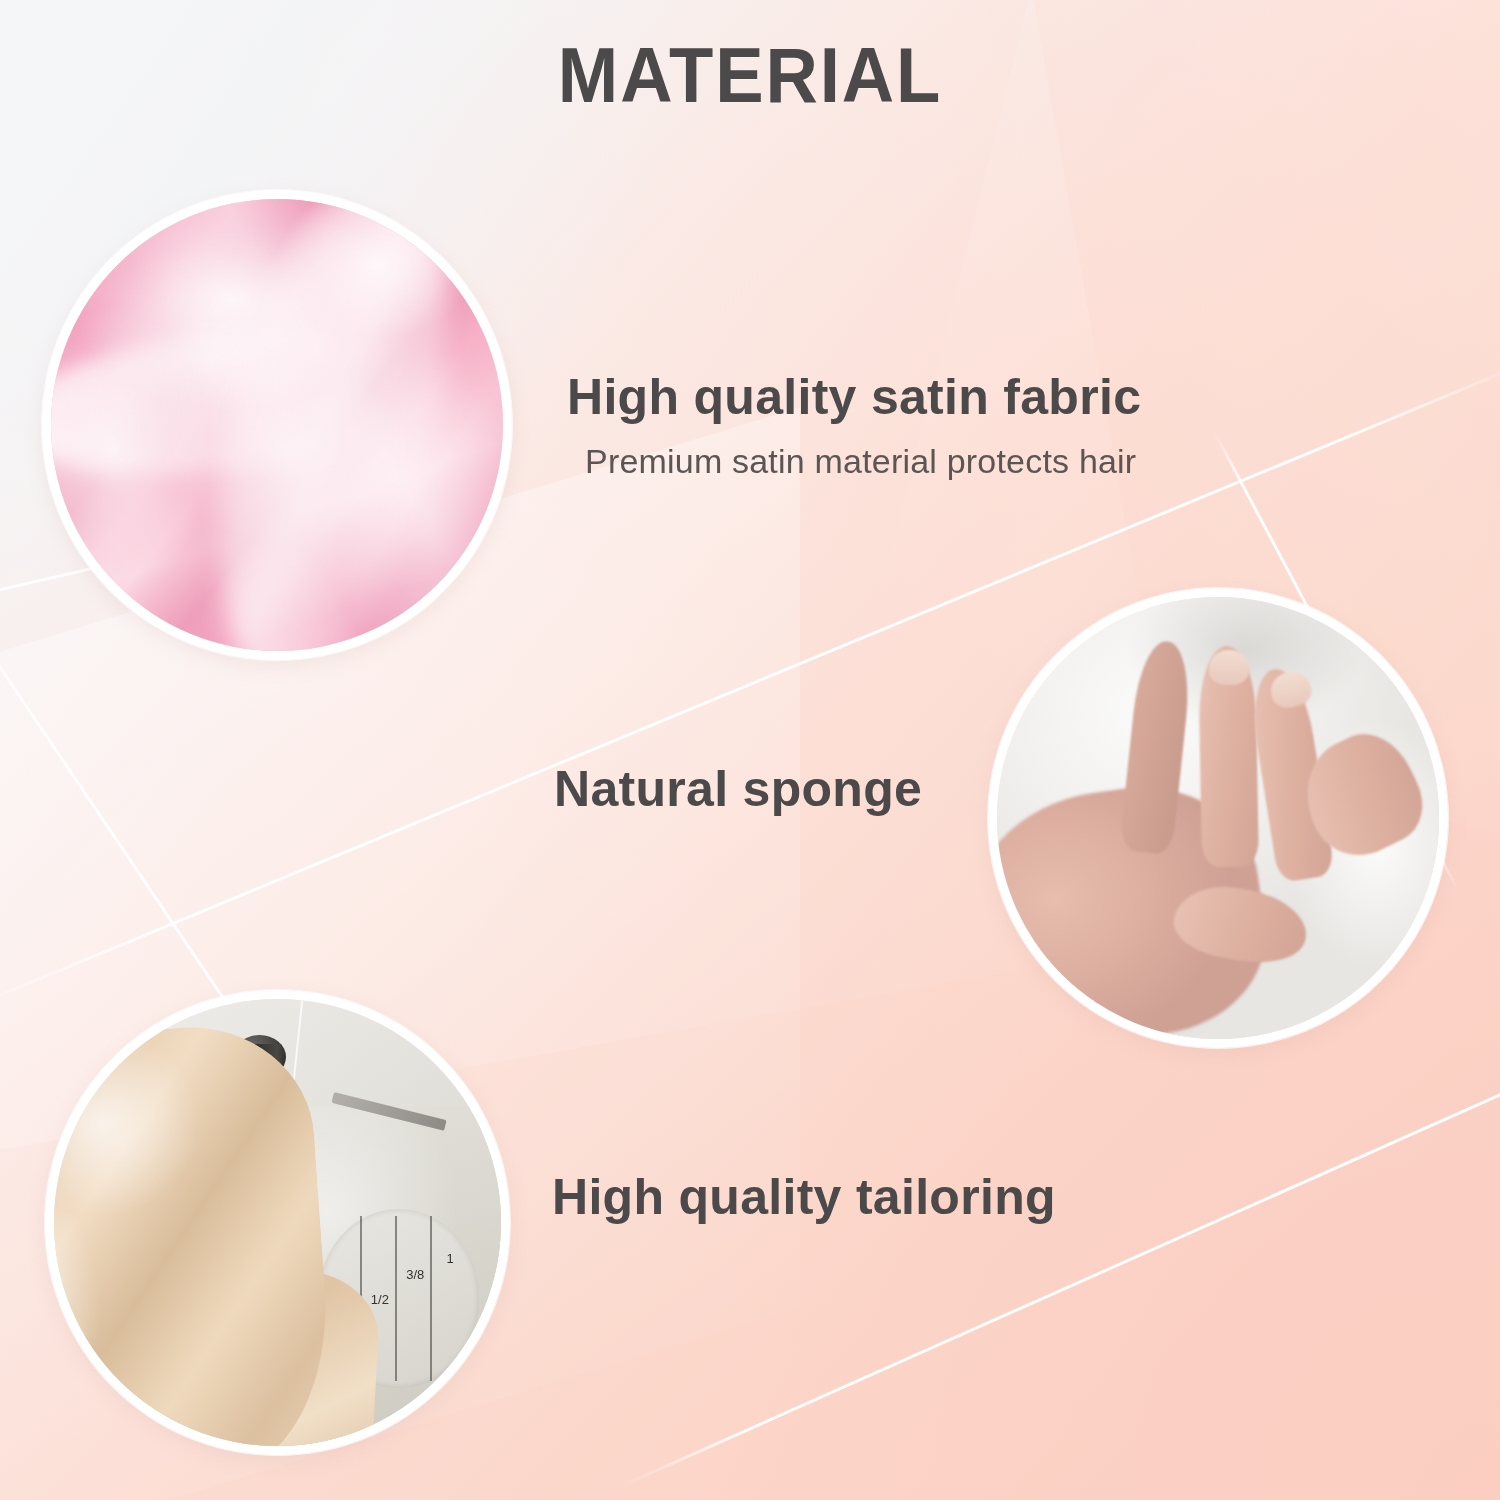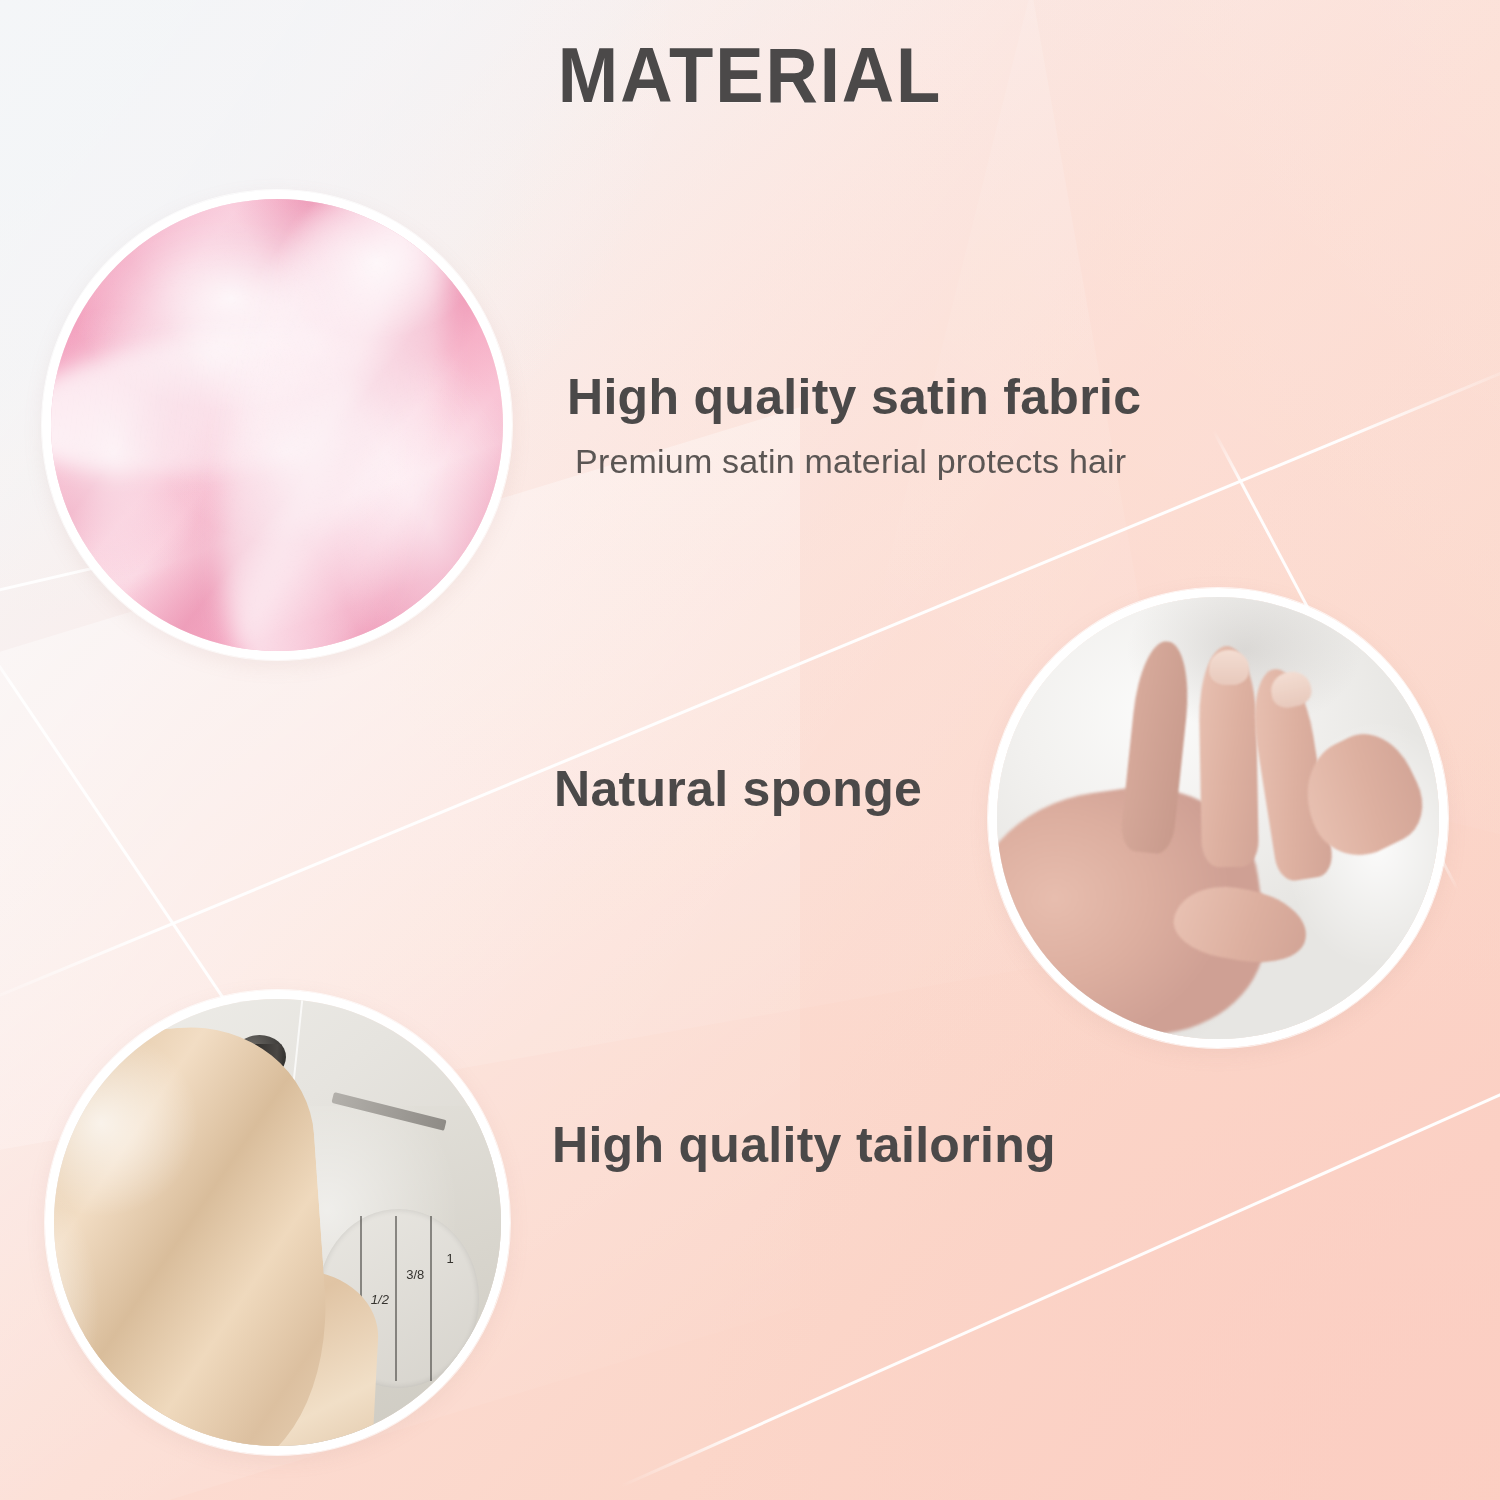--- a/index.html
+++ b/index.html
@@ -204,21 +204,21 @@
   }
   #photo-sewing .plate .gl:nth-child(1){ left:26%; }
   #photo-sewing .plate .gl:nth-child(2){ left:48%; }
   #photo-sewing .plate .gl:nth-child(3){ left:70%; }
   #photo-sewing .plate .mark{
     position:absolute;
     font-family:"Liberation Sans", sans-serif;
     font-size:13px; color:#35332f; line-height:1.05; text-align:center;
   }
   #photo-sewing .m-14{ left:10%; top:52%; }
-  #photo-sewing .m-12{ left:33%; top:47%;font-style:italic; }
+  #photo-sewing .m-12{ left:33%; top:47%; }
   #photo-sewing .m-34{ left:55%; top:33%; }
   #photo-sewing .m-1 { left:80%; top:24%; }
   #photo-sewing .needlebar{
     position:absolute; left:44%; top:10%; width:7%; height:34%;
     background:linear-gradient(95deg,#2c2a27,#4a4744 60%,#211f1d);
     border-radius:2px;
   }
   #photo-sewing .presser{
     position:absolute; left:45%; top:38%; width:8%; height:26%;
     background:linear-gradient(100deg,#cfcdc9,#9a9792 55%,#b9b6b1);
@@ -266,24 +266,24 @@
   .block{ position:absolute; }
   .head{
     font-size:50px; font-weight:bold; color:#4b4949;
     letter-spacing:.3px; white-space:nowrap;
   }
   .sub{
     font-size:34px; font-weight:normal; color:#5b5654;
     letter-spacing:.2px; white-space:nowrap; margin-top:16px;
   }
   #block-satin  { left:567px; top:368px; text-align:left; }
-  #block-satin  .sub{ margin-left:8px; }
+  #block-satin  .sub{ margin-left:18px; }
   #block-sponge { left:246px; top:760px; text-align:left; }
   #block-sponge .head{ margin-left:308px;text-align:center; }
-  #block-tailor { left:552px; top:1116px; text-align:right; }
+  #block-tailor { left:552px; top:1168px; text-align:right; }
   #block-tailor .sub{ margin-left:36px; }
 </style>
 </head>
 <body>
 
 <div id="canvas">
 
   <div class="panel" id="panelA"></div>
   <div class="panel" id="panelB"></div>
   <div class="panel" id="panelC"></div>

